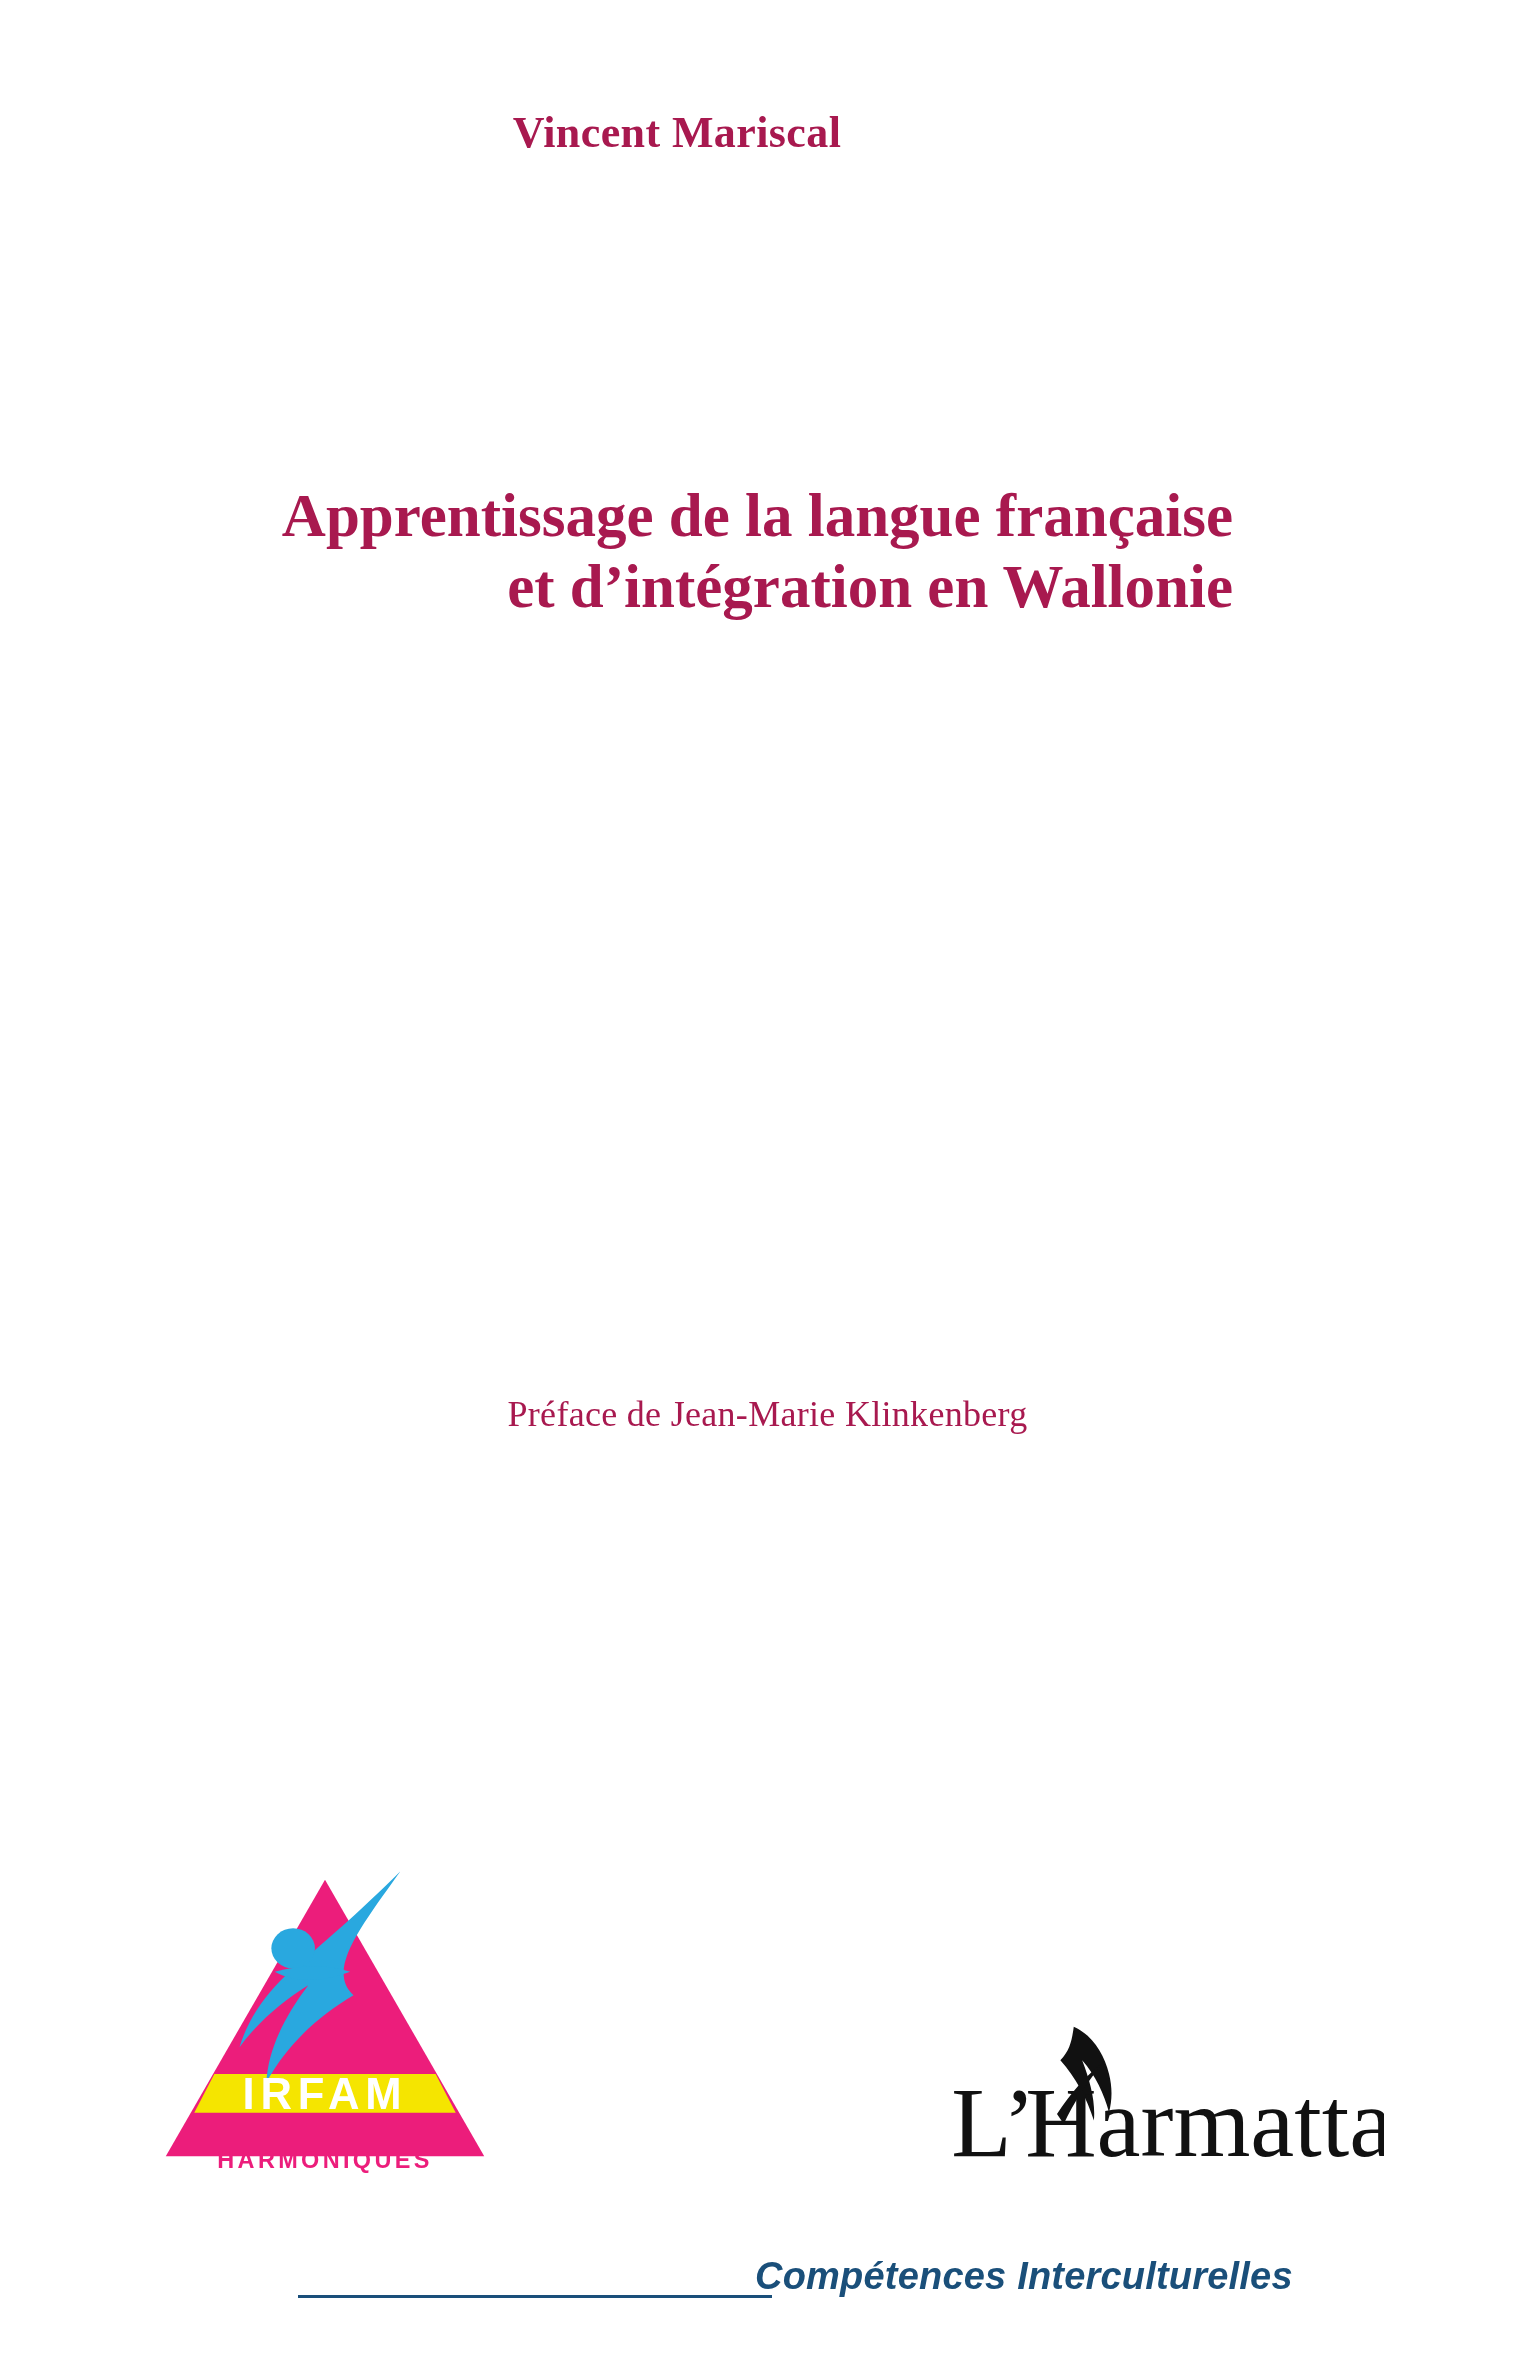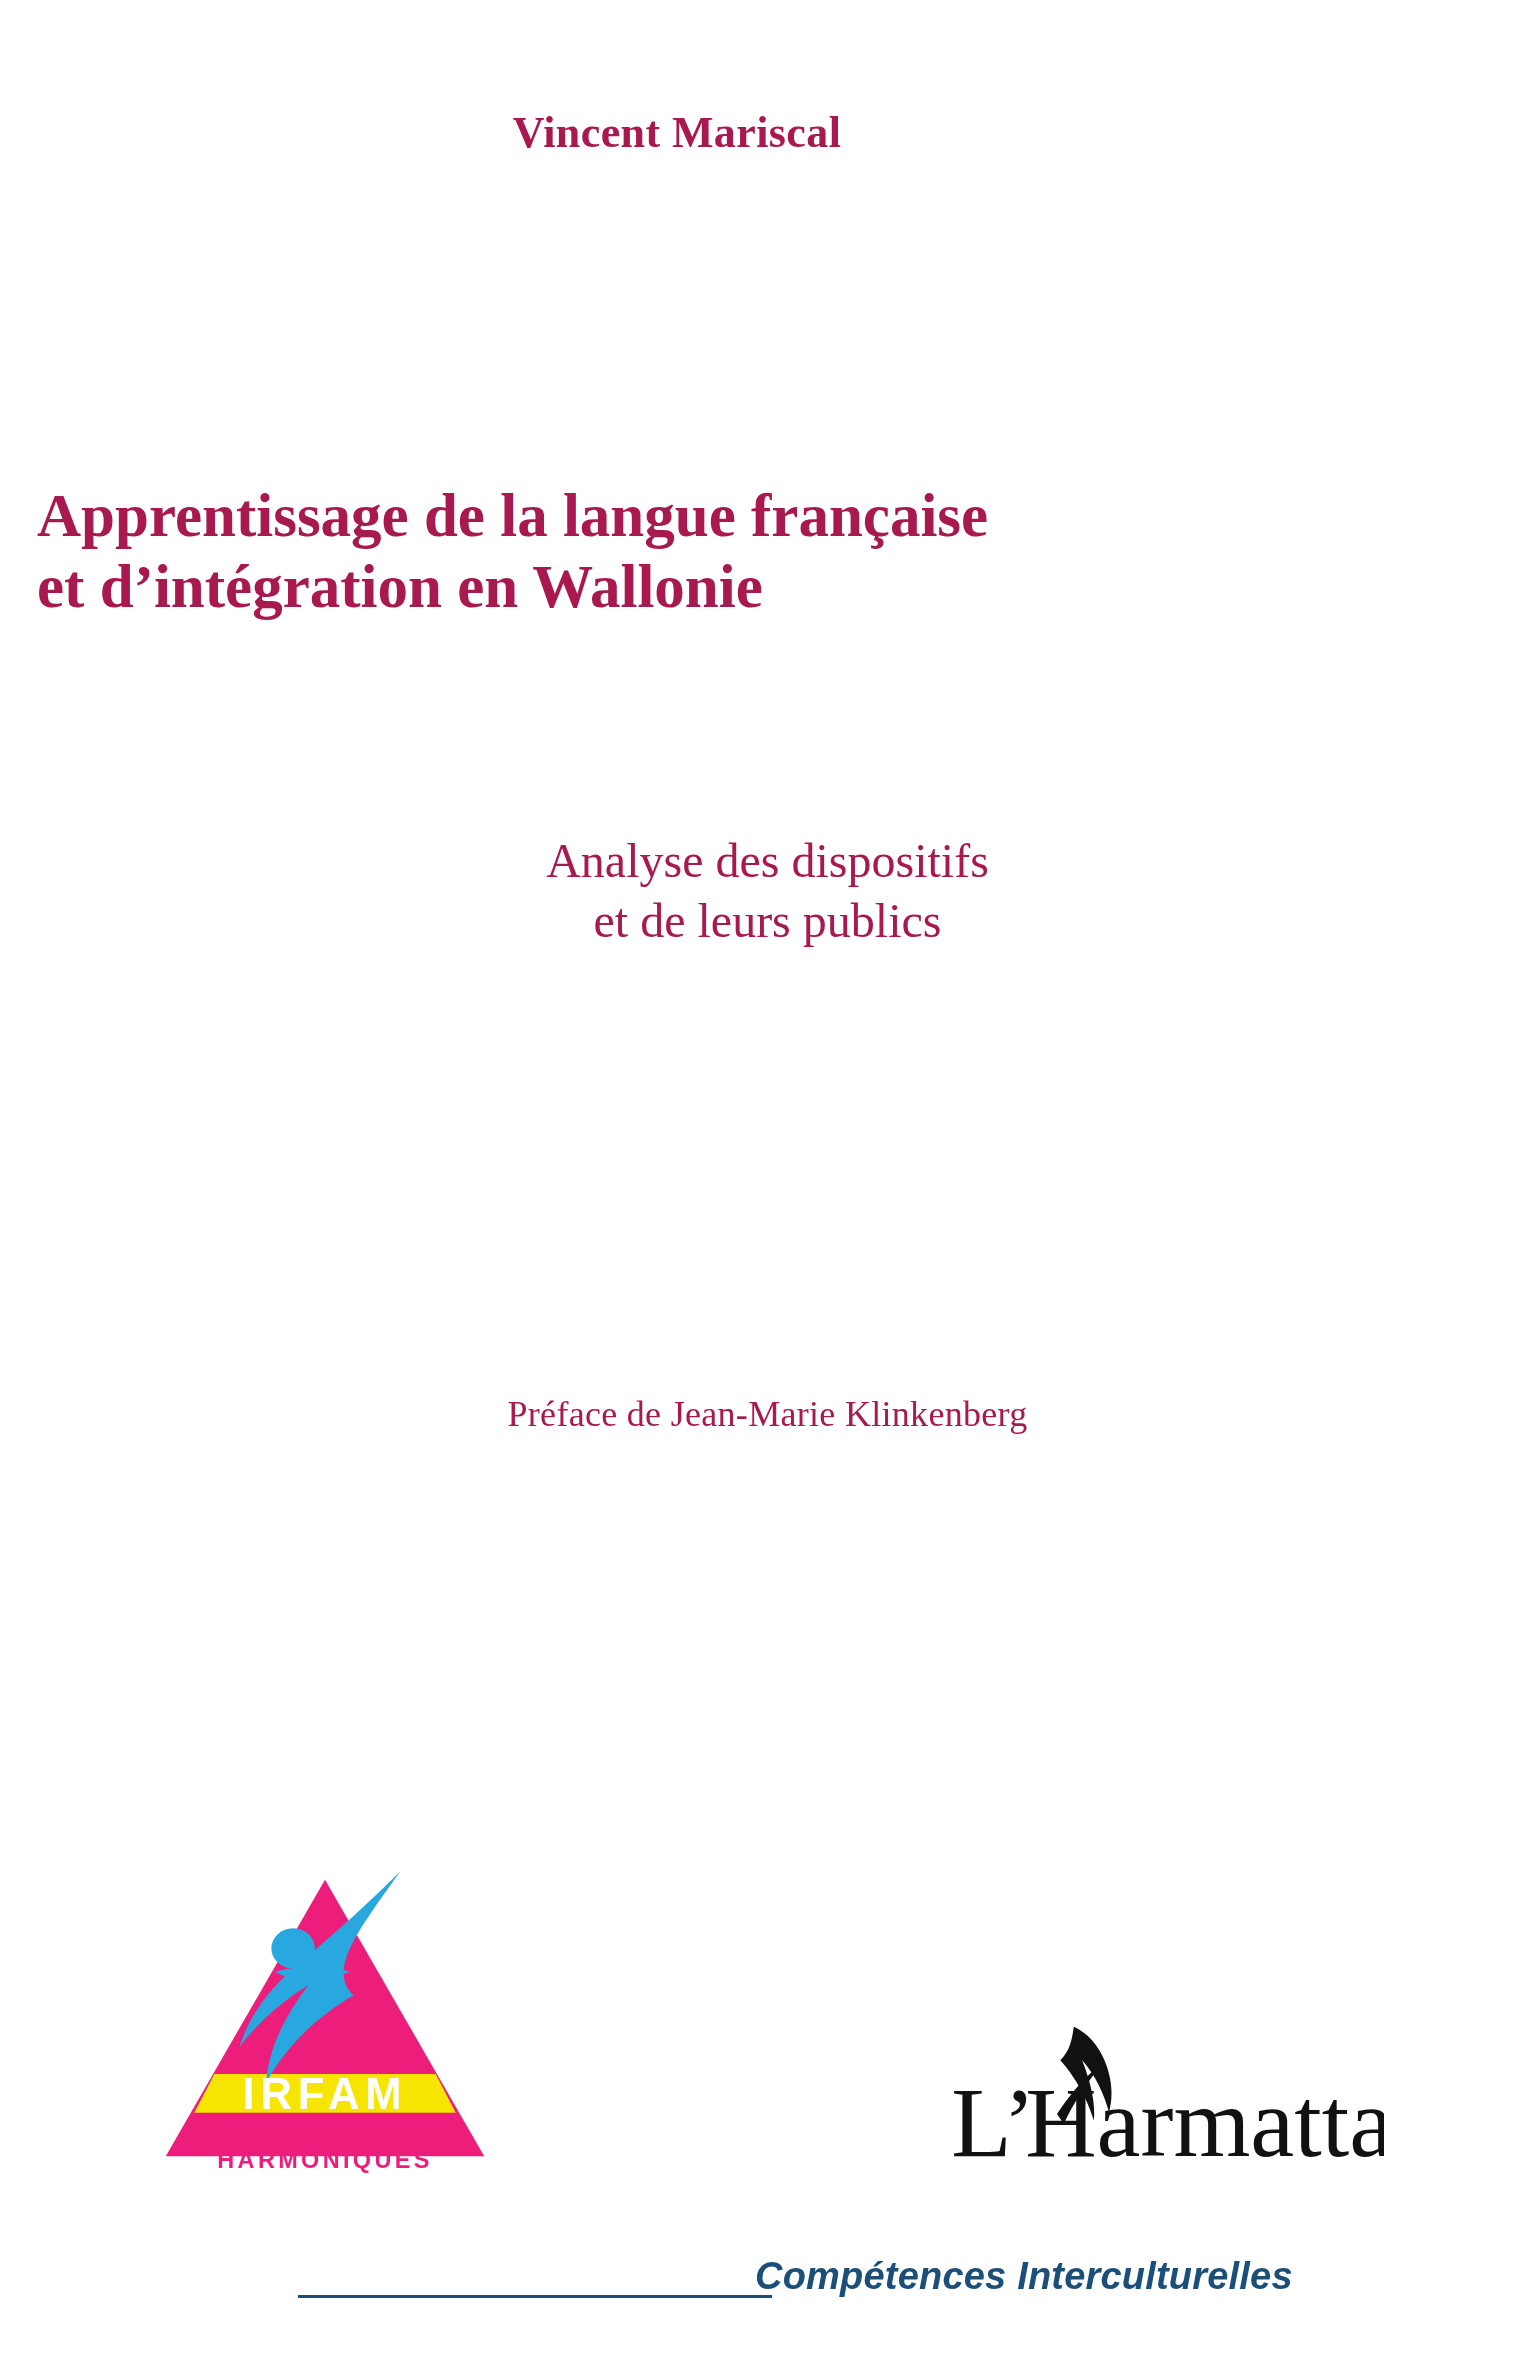--- a/index.html
+++ b/index.html
@@ -32,22 +32,21 @@
     font-size: 44px;
     letter-spacing: 0.4px;
     color: #a8194f;
   }
 
   .title-block {
     position: absolute;
     top: 480px;
     left: 0;
     width: 1233px;
-    text-align: left;
-    margin-left: 37px;
+    text-align: right;
   }
 
   .title-line {
     font-family: "Liberation Serif", serif;
     font-weight: bold;
     font-size: 61px;
     line-height: 71px;
     color: #a8194f;
     white-space: nowrap;
   }
@@ -128,24 +127,20 @@
 
 <div class="cover">
 
   <div class="author">Vincent Mariscal</div>
 
   <div class="title-block">
     <div class="title-line">Apprentissage de la langue française</div>
     <div class="title-line">et d’intégration en Wallonie</div>
   </div>
 
-  <div class="subtitle-block">
-    <div class="subtitle-line">Analyse des dispositifs</div>
-    <div class="subtitle-line">et de leurs publics</div>
-  </div>
 
   <div class="preface">Préface de Jean-Marie Klinkenberg</div>
 
   <div class="irfam-logo">
     <svg width="352" height="369" viewBox="0 0 420 440" xmlns="http://www.w3.org/2000/svg">
 
       <polygon points="210,40 400,370 20,370" fill="#ec1d7b"></polygon>
 
       <polygon points="78,272 342,272 366,318 54,318" fill="#f5e500"></polygon>
 

